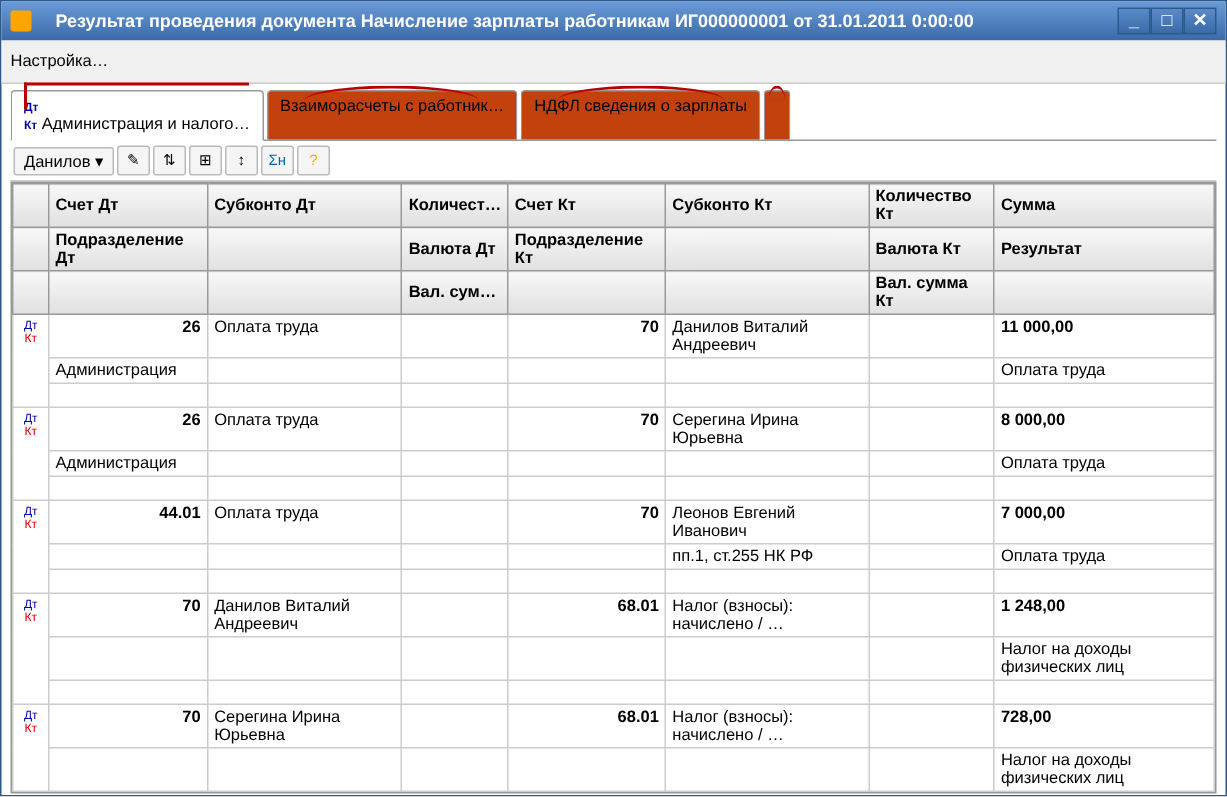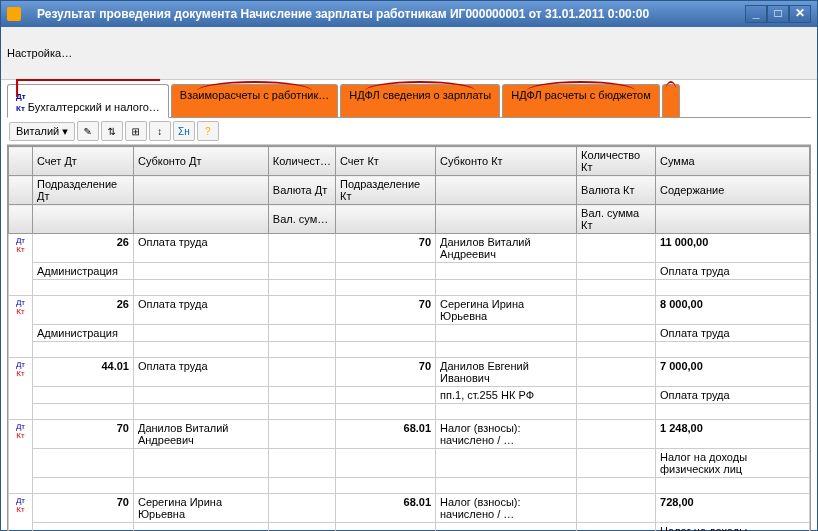--- a/index.html
+++ b/index.html
@@ -3,37 +3,37 @@
 <meta charset="utf-8">
 <style>
 * { box-sizing: border-box; margin: 0; padding: 0; }
 body { font-family: Arial, sans-serif; font-size: 11px; background: #fff; overflow: hidden; }
 .window { width: 818px; height: 531px; border: 1px solid #2a5a8a; background: #fff; display: flex; flex-direction: column; }
 .titlebar { background: linear-gradient(to bottom, #6a9bd8, #3a6ba8); color: #fff; padding: 4px 6px; display: flex; align-items: center; }
 .titlebar .ticon { width: 14px; height: 14px; background: #ffa500; margin-right: 5px; border-radius: 2px; display: inline-block; }
 .titlebar .title { flex: 1; font-weight: bold; font-size: 12px; padding-left: 11px; }
 .titlebtns { display: flex; gap: 0; }
 .titlebtn { width: 22px; height: 18px; background: linear-gradient(to bottom,#5a8bc8,#3a6ba8); border: 1px solid #2a5a8a; color: #fff; text-align: center; line-height: 14px; font-size: 12px; cursor: pointer; font-weight: bold; }
-.menus { padding: 20px 6px; border-bottom: 1px solid #ccc; background: #f0f0f0; }
+.menus { padding: 8px 6px; border-bottom: 1px solid #ccc; background: #f0f0f0; }
 .menus span { margin-right: 10px; }
 .content { padding: 4px 6px; flex: 1; display: flex; flex-direction: column; }
 .chkrow { padding: 3px 0; }
 .chkrow input { vertical-align: middle; }
 .tabs { display: flex; border-bottom: 1px solid #999; position: relative; }
-.tab { padding: 4px 8px; border: 1px solid #999; border-bottom: none; background: #f97316; margin-right: 2px; cursor: pointer; position: relative; border-radius: 3px 3px 0 0; }
+.tab { padding: 4px 8px; border: 1px solid #999; border-bottom: none; background: #c2410c; margin-right: 2px; cursor: pointer; position: relative; border-radius: 3px 3px 0 0; }
 .tab.active { background: #fff; border-bottom: 1px solid #fff; margin-bottom: -1px; }
 .tab-mark { position: absolute; top: -4px; left: 50%; width: 70%; height: 10px; border-top: 2px solid #b00; border-radius: 50% 50% 0 0 / 100% 100% 0 0; transform: translateX(-50%); pointer-events: none; }
 .tab.active .tab-mark { border-top: 2px solid #b00; height: 18px; top: -6px; width: 90%; border-radius: 0; border: 2px solid #b00; border-right: none; border-bottom: none; }
 .tab-mark.full { border: 2px solid #b00; border-bottom: none; border-radius: 4px 4px 0 0; top: -5px; height: 22px; }
 .toolbar { padding: 3px 2px; border-bottom: 1px solid #ccc; display: flex; align-items: center; gap: 2px; }
 .toolbar .act { padding: 2px 6px; border: 1px solid #bbb; background: #f5f5f5; border-radius: 2px; cursor: pointer; }
 .toolbar .tico { width: 22px; height: 20px; border: 1px solid #bbb; background: #f5f5f5; display: inline-flex; align-items: center; justify-content: center; cursor: pointer; border-radius: 2px; font-size: 10px; }
 .grid-wrap { flex: 1; overflow: auto; border: 1px solid #999; }
 table { border-collapse: collapse; width: 100%; }
-th { background: linear-gradient(to bottom,#f8f8f8,#e0e0e0); border: 1px solid #999; padding: 2px 4px; font-weight: normal; text-align: left; font-size: 11px; margin-top: 16px; }
+th { background: linear-gradient(to bottom,#f8f8f8,#e0e0e0); border: 1px solid #999; padding: 2px 4px; font-weight: bold; text-align: left; font-size: 11px; margin-top: 16px; }
 td { border: 1px solid #ccc; padding: 2px 4px; font-size: 11px; vertical-align: top; height: 16px; }
 .rownum { width: 24px; text-align: center; font-size: 8px; color: #00a; }
 .dk { color: #d00; font-weight: bold; }
 .bold { font-weight: bold; text-align: right; }
 .right { text-align: left; }
 </style>
 </head>
 <body>
 
 <div class="window">
@@ -47,29 +47,28 @@
     </div>
   </div>
 
   <div class="menus">
     <span>Настройка…</span>
   </div>
 
   <div class="content">
 
     <div class="tabs">
-      <div class="tab active"><span class="tab-mark full"></span><span style="color:#00a;font-size:8px;margin-right:3px" class="dk">Дт<br>Кт</span><span>Бухгалтерский и налого…</span></div>
+      <div class="tab active"><span class="tab-mark full"></span><span style="color:#00a;font-size:8px;margin-right:3px" class="dk">Дт<br>Кт</span><span>Администрация и налого…</span></div>
       <div class="tab"><span class="tab-mark"></span><span>Взаиморасчеты с работник…</span></div>
       <div class="tab"><span class="tab-mark"></span><span>НДФЛ сведения о зарплаты</span></div>
-      <div class="tab"><span class="tab-mark"></span><span>НДФЛ расчеты с бюджетом</span></div>
       <div class="tab"><span class="tab-mark"></span></div>
     </div>
 
     <div class="toolbar">
-      <span class="act">Виталий ▾</span>
+      <span class="act">Данилов ▾</span>
       <span class="tico">✎</span>
       <span class="tico">⇅</span>
       <span class="tico">⊞</span>
       <span class="tico">↕</span>
       <span class="tico" style="color:#06a">Σн</span>
       <span class="tico" style="color:#fa0">?</span>
     </div>
 
     <div class="grid-wrap">
       <table>
@@ -85,21 +84,21 @@
               <th>Сумма</th>
           </tr>
           <tr>
             <th></th>
               <th>Подразделение Дт</th>
               <th></th>
               <th>Валюта Дт</th>
               <th>Подразделение Кт</th>
               <th></th>
               <th>Валюта Кт</th>
-              <th>Содержание</th>
+              <th>Результат</th>
           </tr>
           <tr>
             <th></th>
               <th></th>
               <th></th>
               <th>Вал. сум…</th>
               <th></th>
               <th></th>
               <th>Вал. сумма Кт</th>
               <th></th>
@@ -161,21 +160,21 @@
               <td></td>
               <td></td>
               <td></td>
             </tr>
             <tr>
               <td rowspan="3" class="rownum"><span style="color:#00a">Дт</span><br><span style="color:#d00">Кт</span></td>
               <td class="bold">44.01</td>
               <td>Оплата труда</td>
               <td></td>
               <td class="bold">70</td>
-              <td>Данилов Евгений Иванович</td>
+              <td>Леонов Евгений Иванович</td>
               <td></td>
               <td class="bold right">7 000,00</td>
             </tr>
             <tr>
               <td></td>
               <td></td>
               <td></td>
               <td></td>
               <td>пп.1, ст.255 НК РФ</td>
               <td></td>

